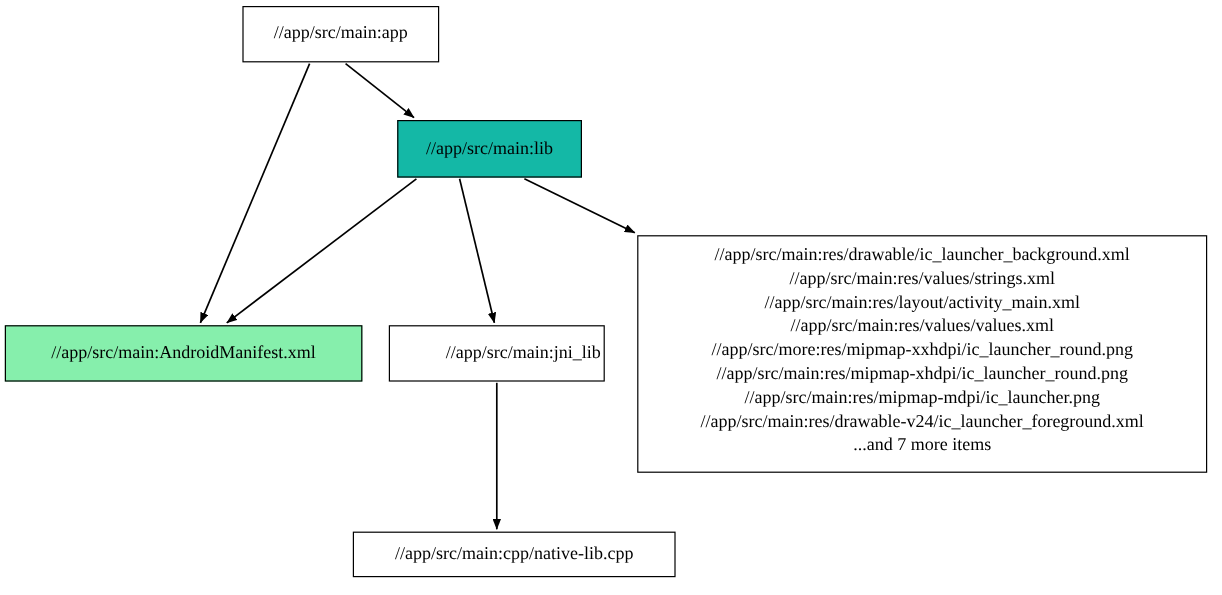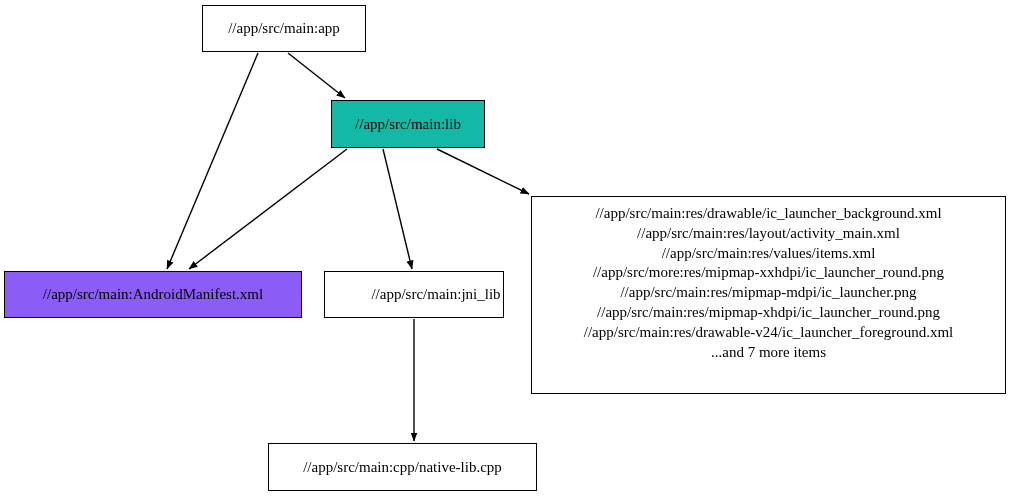--- a/index.html
+++ b/index.html
@@ -74,36 +74,37 @@
   </svg>
 
   <div class="node" style="left: 202px; top: 5px; width: 164px; height: 47px; border-color: rgb(0, 0, 0); background: rgb(255, 255, 255); color: rgb(0, 0, 0);">
     <span>//app/src/main:app</span>
   </div>
 
   <div class="node" style="left: 302px; top: 100px; width: 154px; height: 48px; border-color: rgb(0, 0, 0); background: #14b8a6; color: rgb(0, 0, 0); margin-left: 29px;">
     <span>//app/src/main:lib</span>
   </div>
 
-  <div class="node" style="left: 4px; top: 271px; width: 298px; height: 47px; border-color: rgb(0, 0, 0); background: #8b5cf6; color: rgb(0, 0, 0);">
+  <div class="node" style="left: 4px; top: 271px; width: 298px; height: 47px; border-color: rgb(0, 0, 0); background: #86efac; color: rgb(0, 0, 0);">
     <span>//app/src/main:AndroidManifest.xml</span>
   </div>
 
   <div class="node" style="left: 324px; top: 271px; width: 180px; height: 47px; border-color: rgb(0, 0, 0); background: rgb(255, 255, 255); color: rgb(0, 0, 0); padding-left: 44px;">
     <span>//app/src/main:jni_lib</span>
   </div>
 
   <div class="node node-multiline" style="left: 531px; top: 196px; width: 475px; height: 198px; border-color: rgb(0, 0, 0); background: rgb(255, 255, 255); color: rgb(0, 0, 0);">
       <span class="line">//app/src/main:res/drawable/ic_launcher_background.xml</span>
+      <span class="line">//app/src/main:res/values/strings.xml</span>
       <span class="line">//app/src/main:res/layout/activity_main.xml</span>
-      <span class="line">//app/src/main:res/values/items.xml</span>
+      <span class="line">//app/src/main:res/values/values.xml</span>
       <span class="line">//app/src/more:res/mipmap-xxhdpi/ic_launcher_round.png</span>
+      <span class="line">//app/src/main:res/mipmap-xhdpi/ic_launcher_round.png</span>
       <span class="line">//app/src/main:res/mipmap-mdpi/ic_launcher.png</span>
-      <span class="line">//app/src/main:res/mipmap-xhdpi/ic_launcher_round.png</span>
       <span class="line">//app/src/main:res/drawable-v24/ic_launcher_foreground.xml</span>
       <span class="line">...and 7 more items</span>
     </div>
 
-  <div class="node" style="left: 268px; top: 443px; width: 269px; height: 48px; border-color: rgb(0, 0, 0); background: rgb(255, 255, 255); color: rgb(0, 0, 0);">
+  <div class="node" style="left: 294px; top: 443px; width: 269px; height: 38px; border-color: rgb(0, 0, 0); background: rgb(255, 255, 255); color: rgb(0, 0, 0);">
     <span>//app/src/main:cpp/native-lib.cpp</span>
   </div>
 
 </div>
 
 </body></html>

